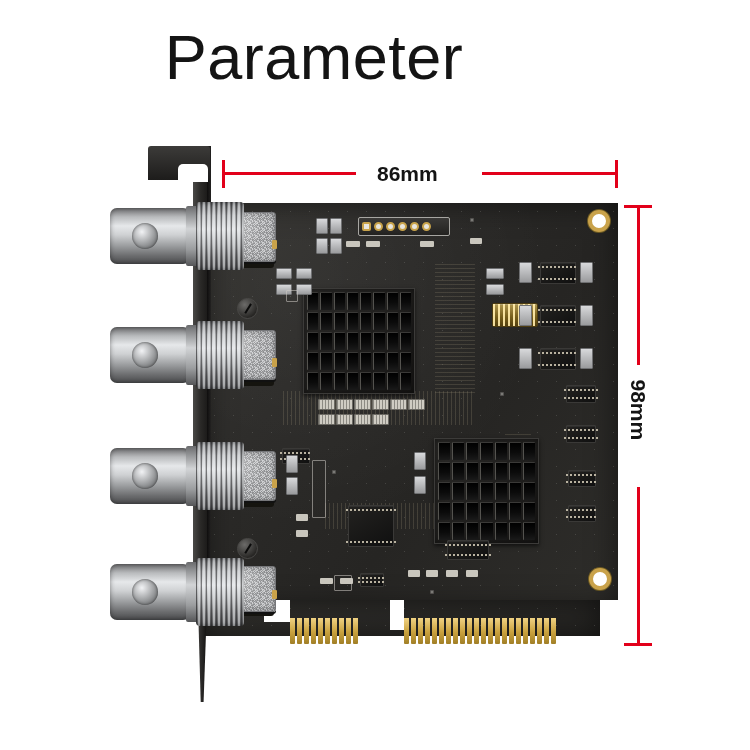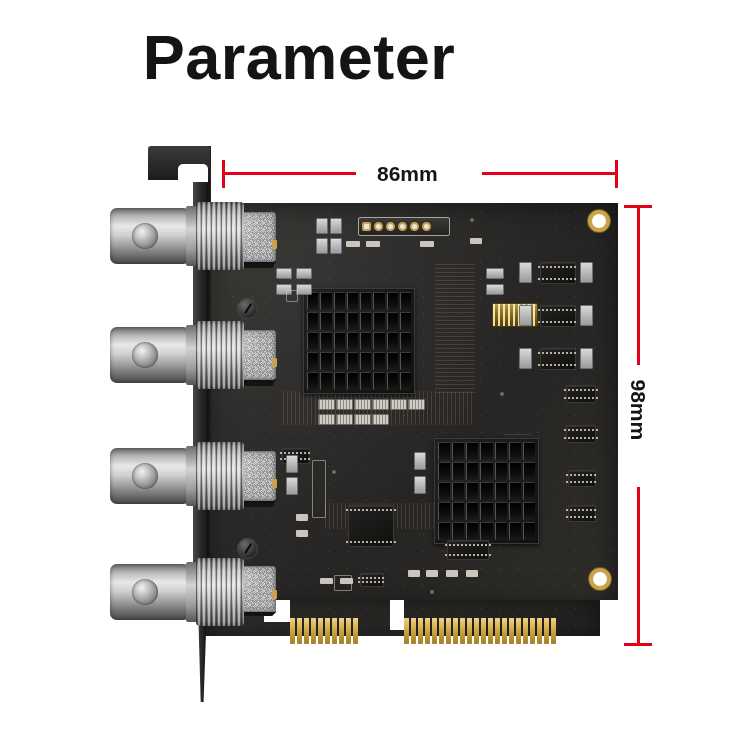--- a/index.html
+++ b/index.html
@@ -11,24 +11,25 @@
     overflow:hidden;
     position:relative;
   }
   #stage{position:absolute;left:0;top:0;width:750px;height:750px;}
 
   
   .title{
     position:absolute;left:0;top:26px;width:598px;
     text-align:center;
     font-size:63px;
-    font-weight:700;
+    font-weight:400;
     color:#141414;
     letter-spacing:0.5px;
     line-height:1;
+    padding-left:15px;
   }
 
   
   .dim-line{position:absolute;background:#e2001a;}
   .dim-h{height:3px;}
   .dim-v{width:3px;}
   .dim-label{
     position:absolute;color:#141414;font-size:21px;font-weight:700;
     line-height:1;white-space:nowrap;
   }

